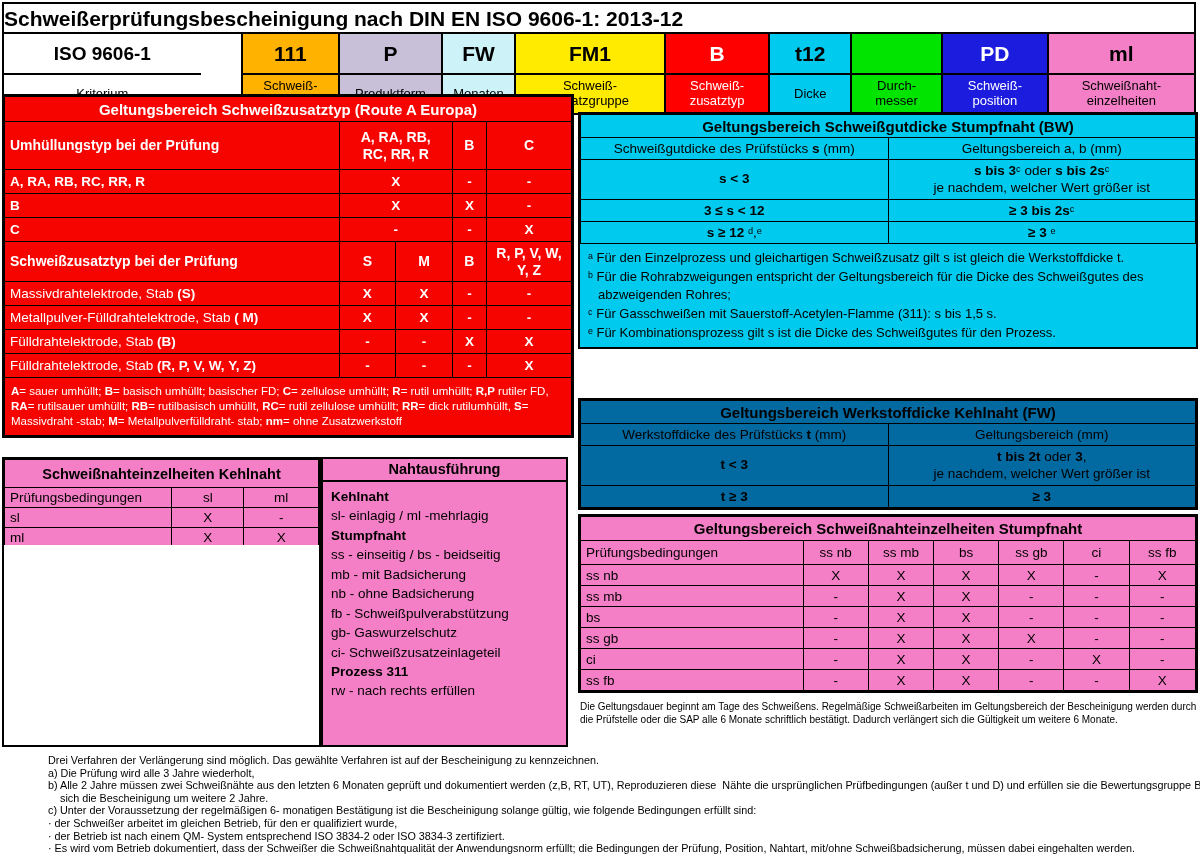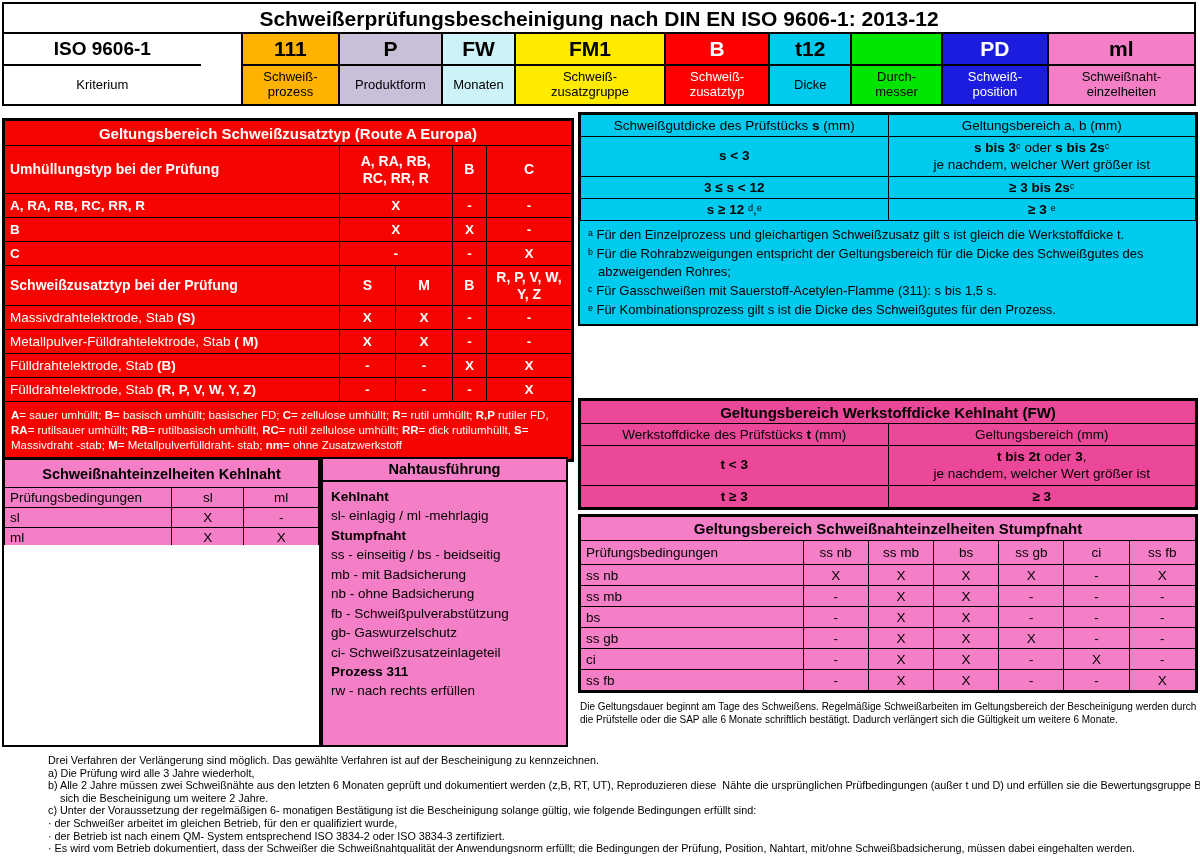--- a/index.html
+++ b/index.html
@@ -7,48 +7,48 @@
   body {
     width:1200px; height:857px; position:relative; overflow:hidden;
     background:#ffffff; color:#000;
     font-family:"Liberation Sans","DejaVu Sans",sans-serif;
   }
   .abs { position:absolute; }
 
   
   .hdr-box { left:2px; top:2px; width:1194px; border:2px solid #000; background:#fff; }
   .doc-title {
-    height:30px; line-height:30px; text-align:center; font-weight:bold; font-size:21px;
+    height:30px; line-height:30px; text-align:left; font-weight:bold; font-size:21px;
     border-bottom:2px solid #000; white-space:nowrap;
   }
   .hdr-grid { display:flex; width:100%; }
   .hc { border-left:2px solid #000; }
   .hc:first-child { border-left:none; }
   .hc .code {
-    height:32px; display:flex; align-items:center; justify-content:center;
+    height:41px; display:flex; align-items:center; justify-content:center;
     font-weight:bold; font-size:21px; border-bottom:2px solid #000; white-space:nowrap;
   }
   .hc .hlbl {
     height:38px; display:flex; align-items:center; justify-content:center; text-align:center;
     font-size:13px; line-height:1.15; white-space:pre-line;
   }
   .hc0{width:17.1%;} .hc0 .code{font-size:19px;}
   .hc1{width:8.5%;} .hc2{width:8.9%;} .hc3{width:6.4%;} .hc4{width:13%;}
   .hc5{width:9.1%;} .hc6{width:7.1%;} .hc7{width:7.9%;} .hc8{width:9.2%;} .hc9{width:12.8%;}
 
   
   table { border-collapse:collapse; width:100%; table-layout:fixed; }
   td { border:1px solid #000; text-align:center; vertical-align:middle; padding:1px 3px; font-size:13.5px; }
   .ttl { font-weight:bold; font-size:15px; }
   .lab { text-align:left; padding-left:5px; }
   .bold { font-weight:bold; }
   .box { border:2px solid #000; }
 
   
-  .red-box { left:2px; top:118px; width:572px; background:#f50400; color:#fff; }
+  .red-box { left:2px; top:94px; width:572px; background:#f50400; color:#fff; }
   .red-box td { color:#fff; }
   .red-box .ttl { height:25px; }
   .red-box .h1 td { font-weight:bold; font-size:14px; height:48px; white-space:pre-line; line-height:1.2; }
   .red-box .h2 td { font-weight:bold; font-size:14px; height:40px; white-space:pre-line; line-height:1.2; }
   .red-box .dr td { height:24px; }
   .red-box .xc { font-weight:bold; }
   .red-foot { font-size:11.5px; text-align:left; padding:4px 6px; line-height:1.3; height:58px; }
 
   
   .bw-box { left:578px; top:112px; width:620px; background:#00cbee; }
@@ -214,20 +214,23 @@
     </table>
 </div>
 
 <div class="abs box bw-box cy" style="background-color: rgb(0, 203, 238);">
   <table>
     <colgroup>
         <col style="width:50%">
         <col style="width:50%">
       </colgroup>
     <tbody>
+        <tr>
+          <td colspan="2" class="ttl">Geltungsbereich Schweißgutdicke Stumpfnaht (BW)</td>
+        </tr>
     <tr class="h">
       <td>Schweißgutdicke des Prüfstücks <b>s</b> (mm)</td>
       <td>Geltungsbereich a, b (mm)</td>
     </tr>
     <tr class="tall">
       <td><b>s &lt; 3</b></td>
       <td><b>s bis 3</b>ᶜ oder <b>s bis 2s</b>ᶜ<br>je nachdem, welcher Wert größer ist</td>
     </tr>
     <tr class="dr">
       <td><b>3 ≤ s &lt; 12</b></td>
@@ -240,21 +243,21 @@
   </tbody>
     </table>
   <div class="cy-foot">
     <div>ᵃ Für den Einzelprozess und gleichartigen Schweißzusatz gilt s ist gleich die Werkstoffdicke t.</div>
     <div>ᵇ Für die Rohrabzweigungen entspricht der Geltungsbereich für die Dicke des Schweißgutes des abzweigenden Rohres;</div>
     <div>ᶜ Für Gasschweißen mit Sauerstoff-Acetylen-Flamme (311): s bis 1,5 s.</div>
     <div>ᵉ Für Kombinationsprozess gilt s ist die Dicke des Schweißgutes für den Prozess.</div>
   </div>
 </div>
 
-<div class="abs box fw-box cy" style="background-color: #ec4899;">
+<div class="abs box fw-box cy" style="background-color: #0369a1;">
   <table>
     <colgroup>
         <col style="width:50%">
         <col style="width:50%">
       </colgroup>
     <tbody>
         <tr>
           <td colspan="2" class="ttl">Geltungsbereich Werkstoffdicke Kehlnaht (FW)</td>
         </tr>
     <tr class="h">

